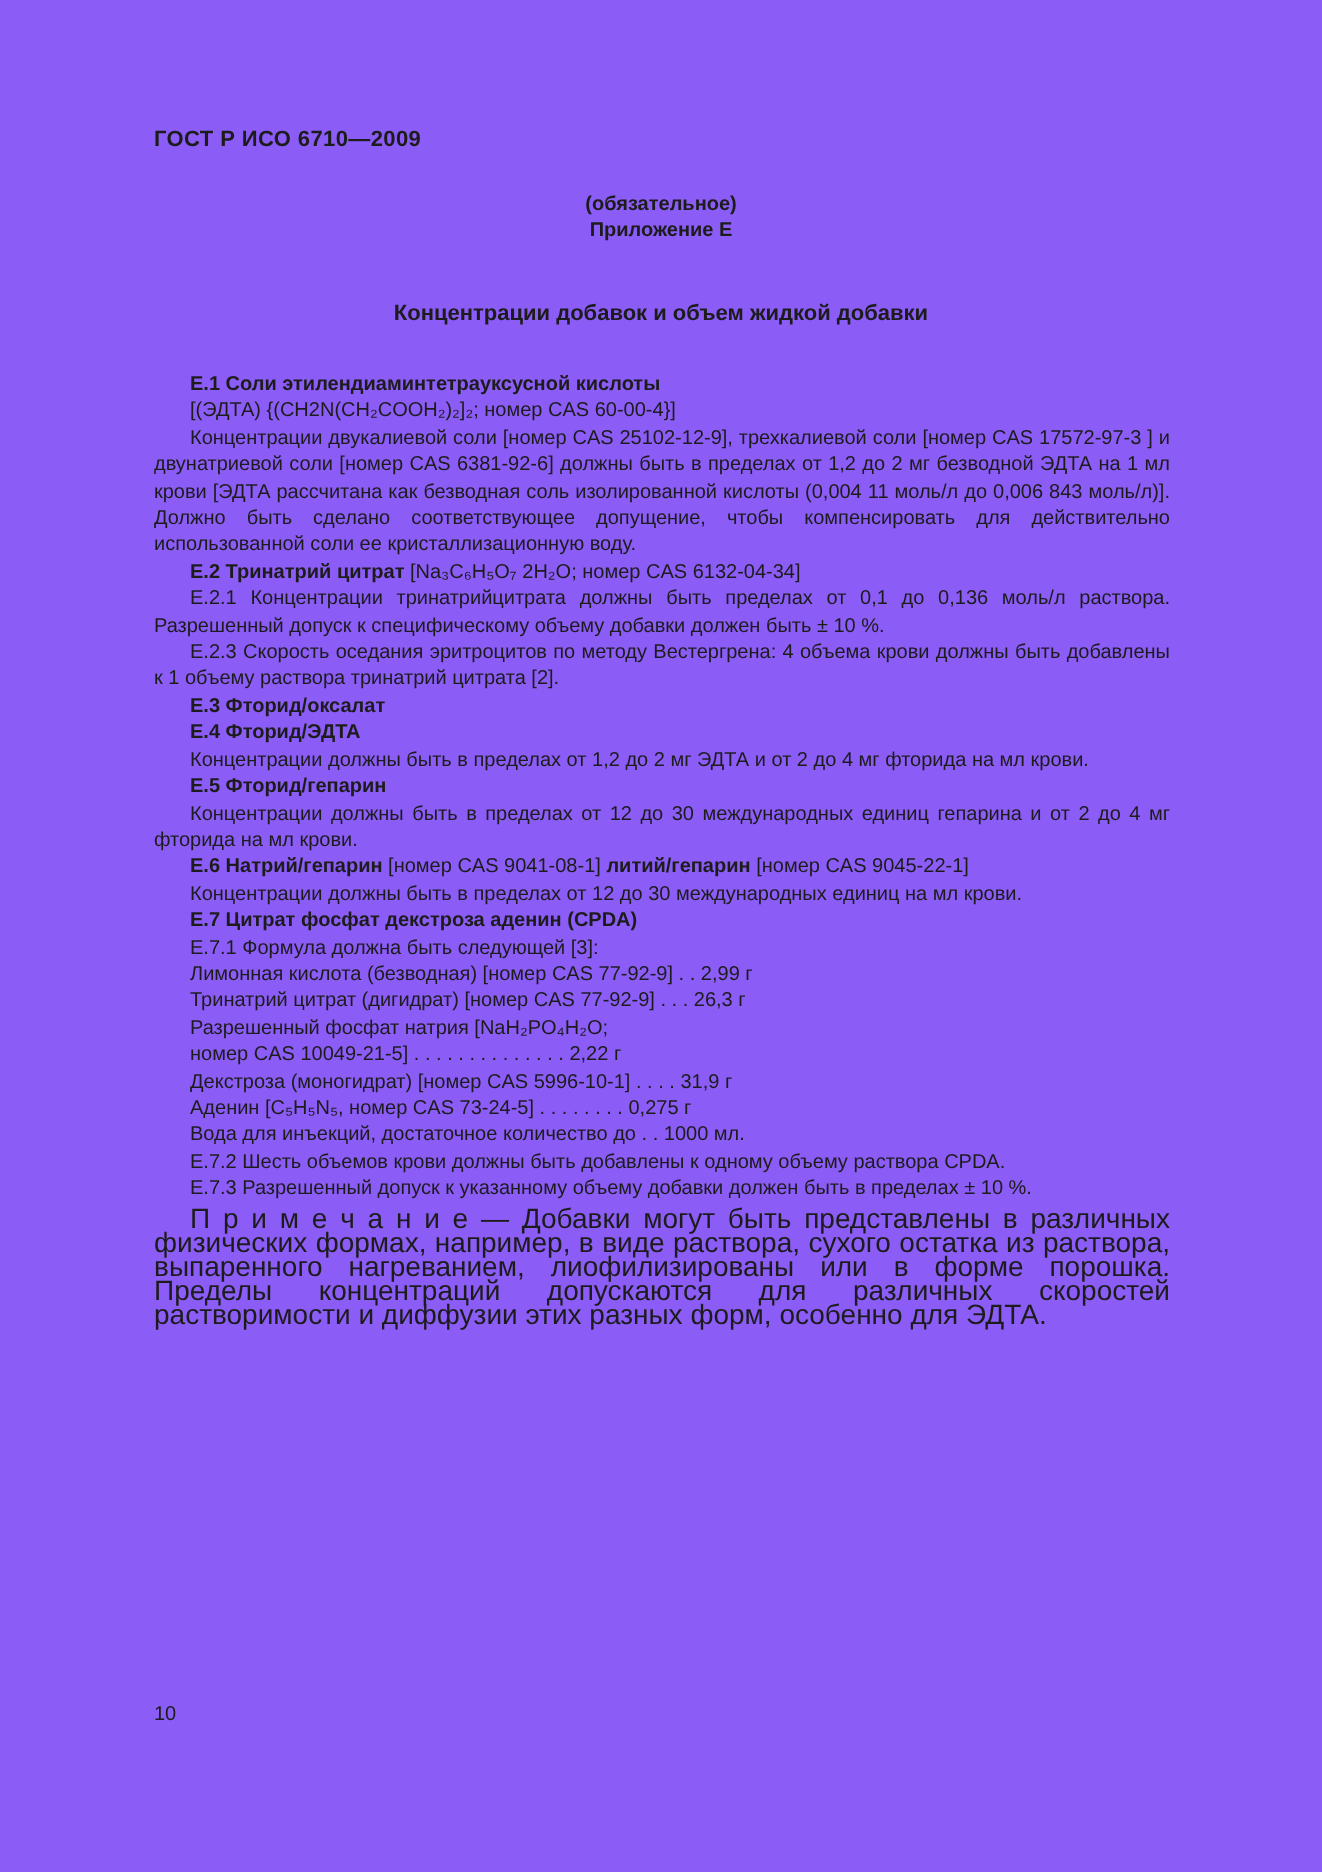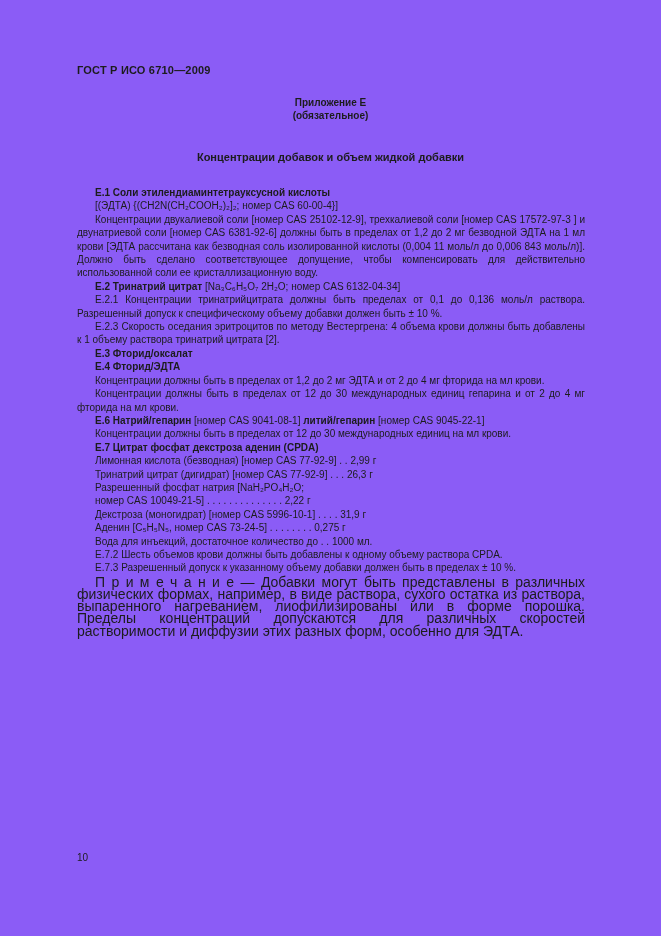--- a/index.html
+++ b/index.html
@@ -71,40 +71,42 @@
     font-size: 10px;
   }
 </style>
 </head>
 <body>
 
 <div class="page">
   <div class="running-header">ГОСТ Р ИСО 6710—2009</div>
 
   <div class="annex-block">
+    <div>(обязательное)</div>
     <div>Приложение Е</div>
-    <div>(обязательное)</div>
   </div>
 
   <div class="doc-title">Концентрации добавок и объем жидкой добавки</div>
 
   <div class="content">
       <p class="heading"><span class="b">Е.1 Соли этилендиаминтетрауксусной кислоты</span></p>
       <p class="item"><span class="reg">[(ЭДТА) {(CH2N(CH₂COOH₂)₂]₂; номер CAS 60-00-4}]</span></p>
       <p class="para"><span class="reg">Концентрации двукалиевой соли [номер CAS 25102-12-9], трехкалиевой соли [номер CAS 17572-97-3 ] и двунатриевой соли [номер CAS 6381-92-6] должны быть в пределах от 1,2 до 2 мг безводной ЭДТА на 1 мл крови [ЭДТА рассчитана как безводная соль изолированной кислоты (0,004 11 моль/л до 0,006 843 моль/л)]. Должно быть сделано соответствующее допущение, чтобы компенсировать для действительно использованной соли ее кристаллизационную воду.</span></p>
       <p class="heading"><span class="b">Е.2 Тринатрий цитрат</span><span class="reg"> [Na₃C₆H₅O₇ 2H₂O; номер CAS 6132-04-34]</span></p>
       <p class="para"><span class="reg">Е.2.1 Концентрации тринатрийцитрата должны быть пределах от 0,1 до 0,136 моль/л раствора. Разрешенный допуск к специфическому объему добавки должен быть ± 10 %.</span></p>
       <p class="para"><span class="reg">Е.2.3 Скорость оседания эритроцитов по методу Вестергрена: 4 объема крови должны быть добавлены к 1 объему раствора тринатрий цитрата [2].</span></p>
       <p class="heading"><span class="b">Е.3 Фторид/оксалат</span></p>
       <p class="heading"><span class="b">Е.4 Фторид/ЭДТА</span></p>
       <p class="para"><span class="reg">Концентрации должны быть в пределах от 1,2 до 2 мг ЭДТА и от 2 до 4 мг фторида на мл крови.</span></p>
+      <p class="heading"><span class="b">Е.5 Фторид/гепарин</span></p>
       <p class="para"><span class="reg">Концентрации должны быть в пределах от 12 до 30 международных единиц гепарина и от 2 до 4 мг фторида на мл крови.</span></p>
       <p class="heading"><span class="b">Е.6 Натрий/гепарин</span><span class="reg"> [номер CAS 9041-08-1] </span><span class="b">литий/гепарин</span><span class="reg"> [номер CAS 9045-22-1]</span></p>
       <p class="para"><span class="reg">Концентрации должны быть в пределах от 12 до 30 международных единиц на мл крови.</span></p>
       <p class="heading"><span class="b">Е.7 Цитрат фосфат декстроза аденин (CPDA)</span></p>
+      <p class="item"><span class="reg">Е.7.1 Формула должна быть следующей [3]:</span></p>
       <p class="item"><span class="reg">Лимонная кислота (безводная) [номер CAS 77-92-9] .  .  2,99 г</span></p>
       <p class="item"><span class="reg">Тринатрий цитрат (дигидрат) [номер CAS 77-92-9] .  .  .  26,3 г</span></p>
       <p class="item"><span class="reg">Разрешенный фосфат натрия [NaH₂PO₄H₂O;</span></p>
       <p class="item"><span class="reg">номер CAS 10049-21-5] .  .  .  .  .  .  .  .  .  .  .  .  .  .  2,22 г</span></p>
       <p class="item"><span class="reg">Декстроза (моногидрат) [номер CAS 5996-10-1]  .  .  .  .  31,9 г</span></p>
       <p class="item"><span class="reg">Аденин [C₅H₅N₅, номер CAS 73-24-5] .  .  .  .  .  .  .  .  0,275 г</span></p>
       <p class="item"><span class="reg">Вода для инъекций, достаточное количество до  .  .  1000 мл.</span></p>
       <p class="para"><span class="reg">Е.7.2 Шесть объемов крови должны быть добавлены к одному объему раствора CPDA.</span></p>
       <p class="para"><span class="reg">Е.7.3 Разрешенный допуск к указанному объему добавки должен быть в пределах ± 10 %.</span></p>
       <p class="note"><span class="reg">П р и м е ч а н и е — Добавки могут быть представлены в различных физических формах, например, в виде раствора, сухого остатка из раствора, выпаренного нагреванием, лиофилизированы или в форме порошка. Пределы концентраций допускаются для различных скоростей растворимости и диффузии этих разных форм, особенно для ЭДТА.</span></p>

